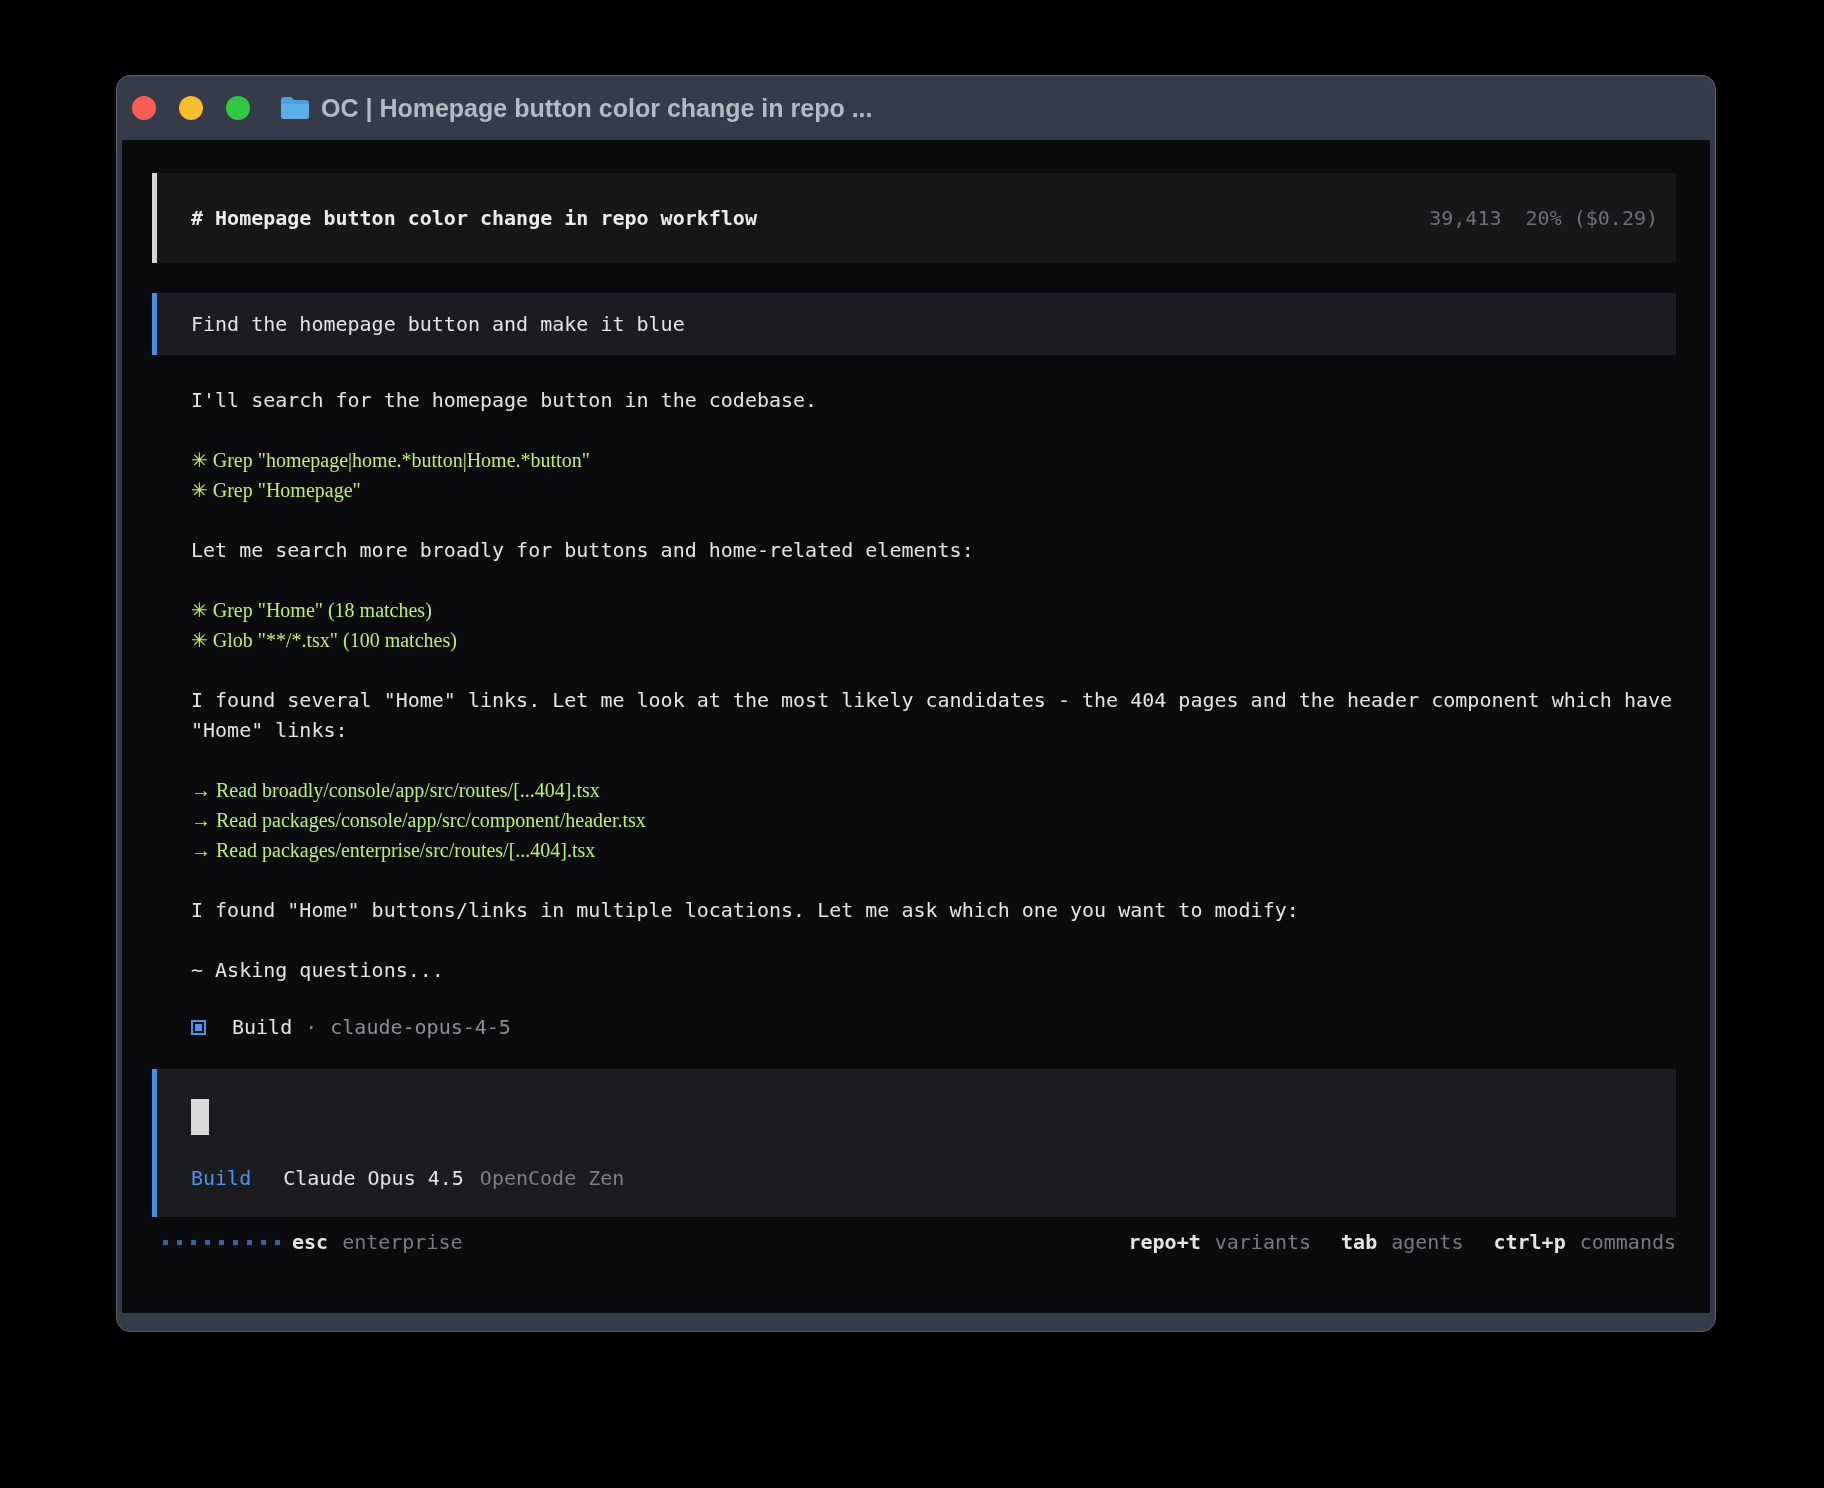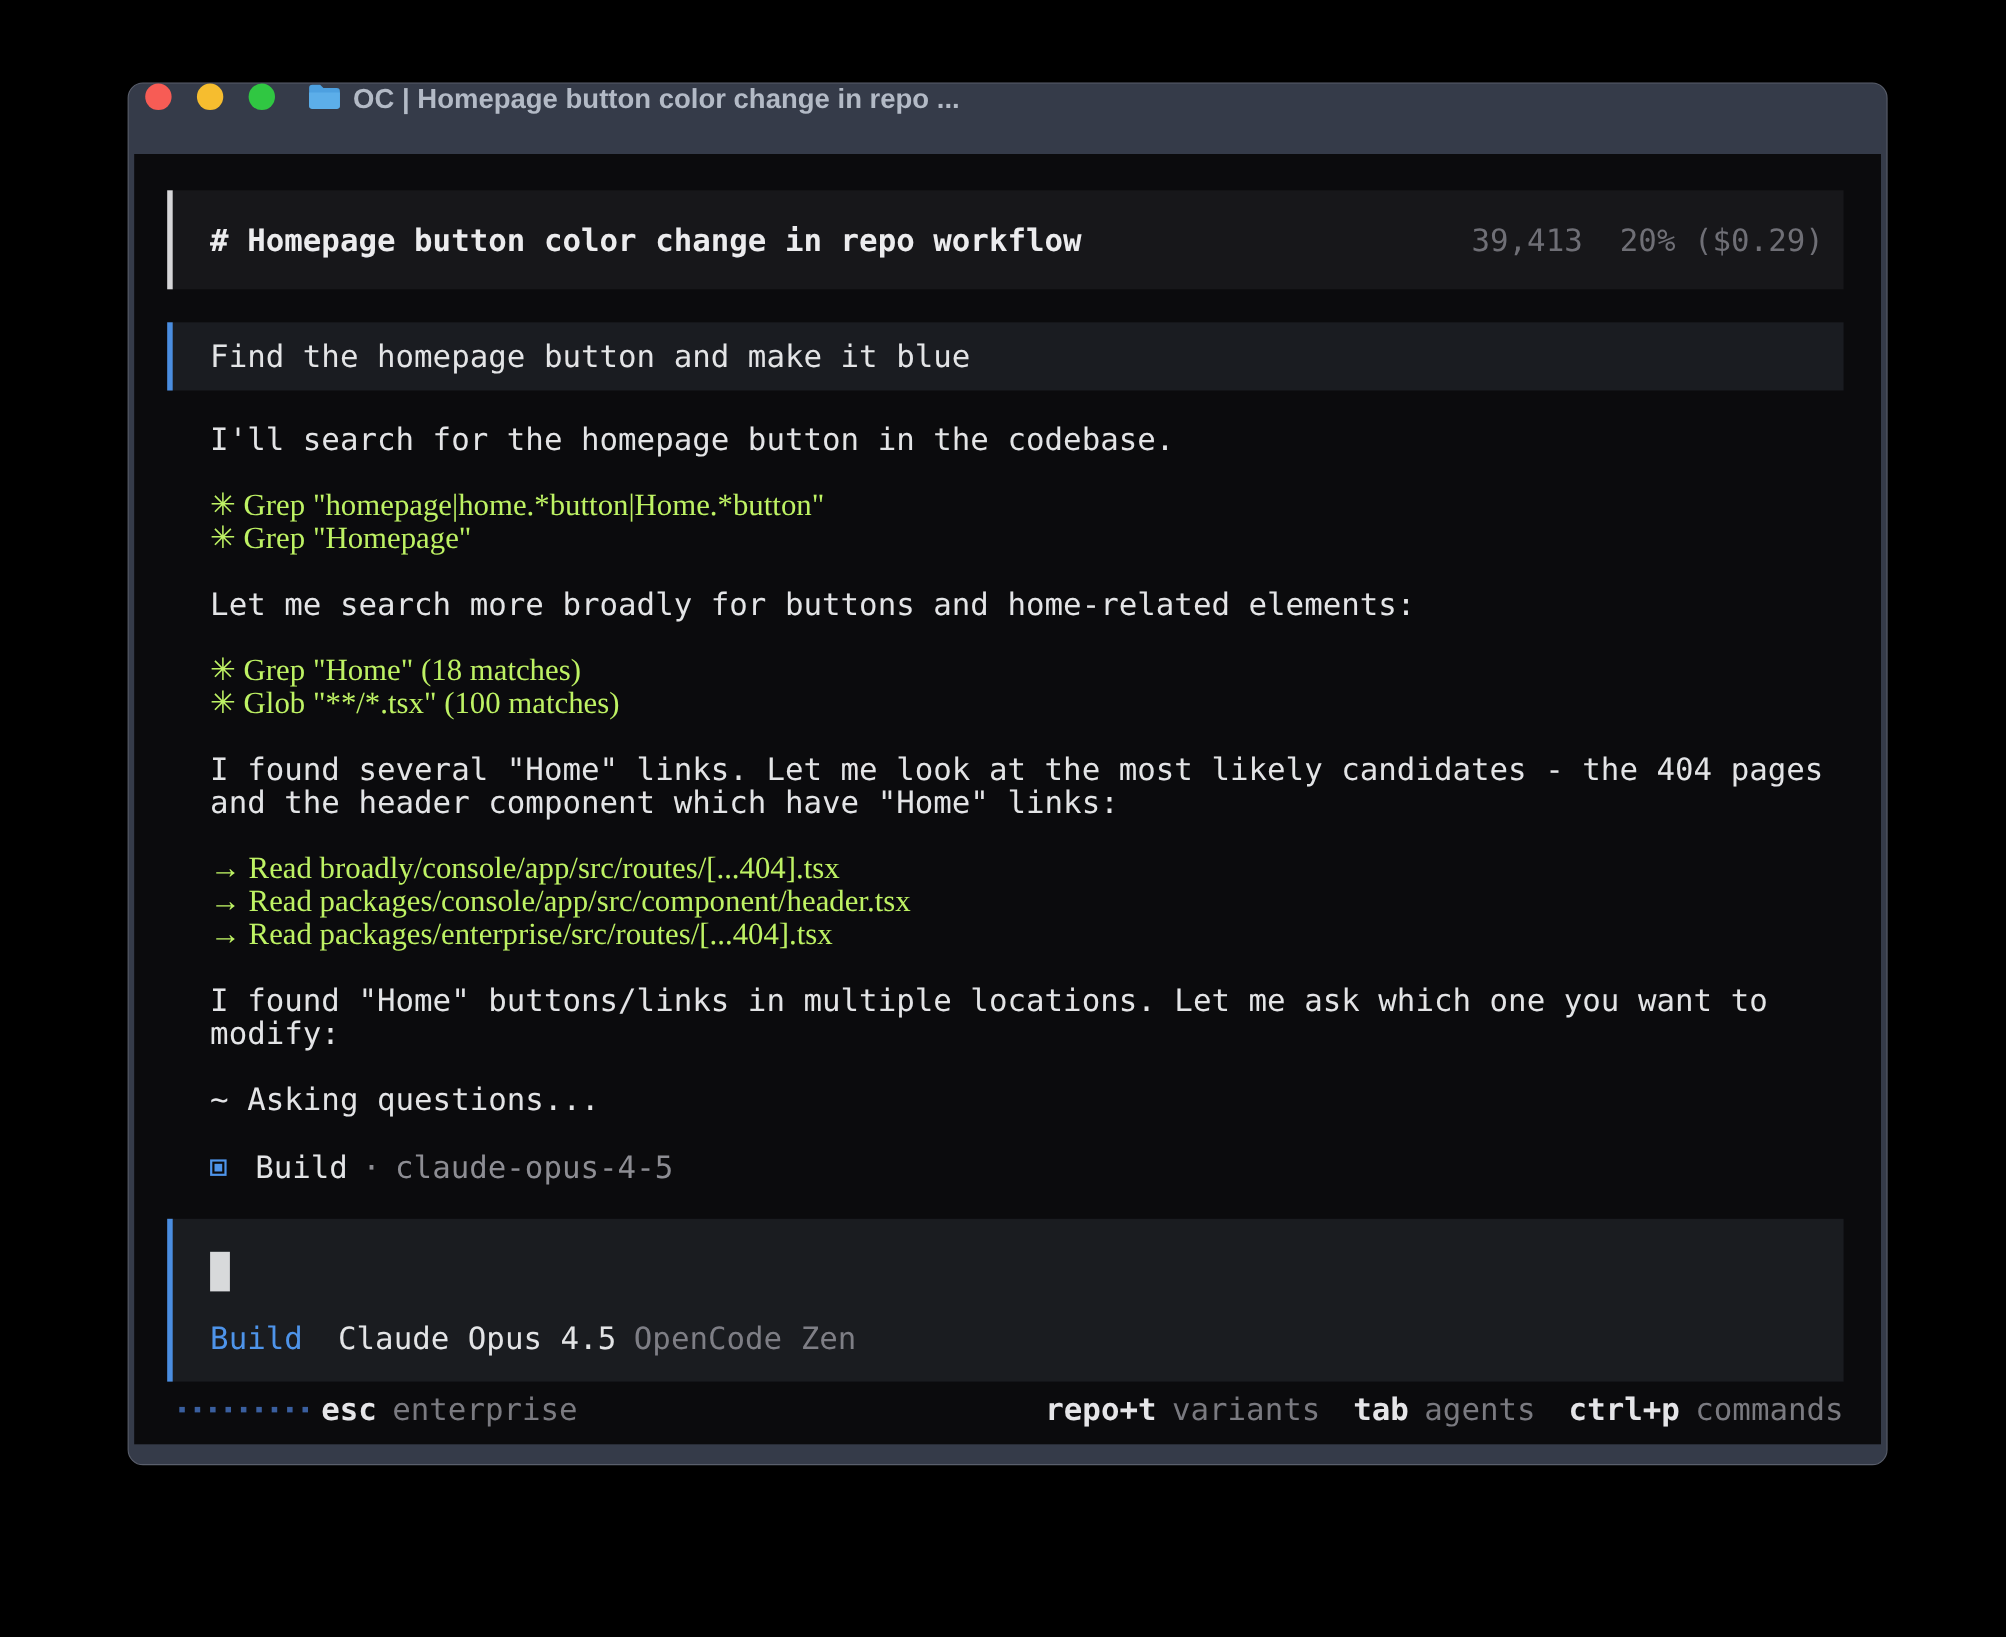--- a/index.html
+++ b/index.html
@@ -3,31 +3,31 @@
 <meta charset="utf-8">
 <style>
   * { margin:0; padding:0; box-sizing:border-box; }
   html,body { width:1824px; height:1488px; background:#000; overflow:hidden;
               font-family:"DejaVu Sans Mono", monospace; }
 
   .window { position:absolute; left:116px; top:75px; width:1600px; height:1257px;
             background:#353b49; border:1px solid #5a5f6c; border-radius:14px;
             box-shadow:0 18px 50px rgba(0,0,0,.75); display:flex; flex-direction:column; }
 
-  .titlebar { height:64px; flex:none; display:flex; align-items:flex-start; padding-left:15px; }
+  .titlebar { height:64px; flex:none; display:flex; align-items:center; padding-left:15px; }
   .light { width:24px; height:24px; border-radius:50%; flex:none; }
   .light.red    { background:#f75c55; margin-right:23px; }
   .light.yellow { background:#f6bd2f; margin-right:23px; }
   .light.green  { background:#30c742; }
   .folder { margin-left:30px; flex:none; display:flex; align-items:center; }
   .title-text { margin-left:11px; font-family:"Liberation Sans", sans-serif; font-weight:bold;
                 font-size:25px; color:#b3bac6; white-space:nowrap; }
 
   .content { flex:1; background:#0b0b0d; margin:0 5px; overflow:hidden;
-             padding:33px 34px 0 30px; font-size:28px; color:#e3e4e6; }
+             padding:33px 34px 0 30px; font-size:20px; color:#e3e4e6; }
 
   .block { border-left:5px solid #d6d6d8; background:#17171a; }
   .session-header { height:90px; display:flex; align-items:center;
                     justify-content:space-between; padding:0 18px 0 34px; }
   .session-header .h-title { font-weight:bold; color:#ececee; white-space:pre; }
   .session-header .h-stats { color:#6f6f76; white-space:pre; }
 
   .user-msg { height:62px; margin-top:30px; border-left-color:#4a8de0; background:#1a1c21;
               display:flex; align-items:center; padding:0 18px 0 34px;
               color:#e3e4e6; white-space:pre; }

